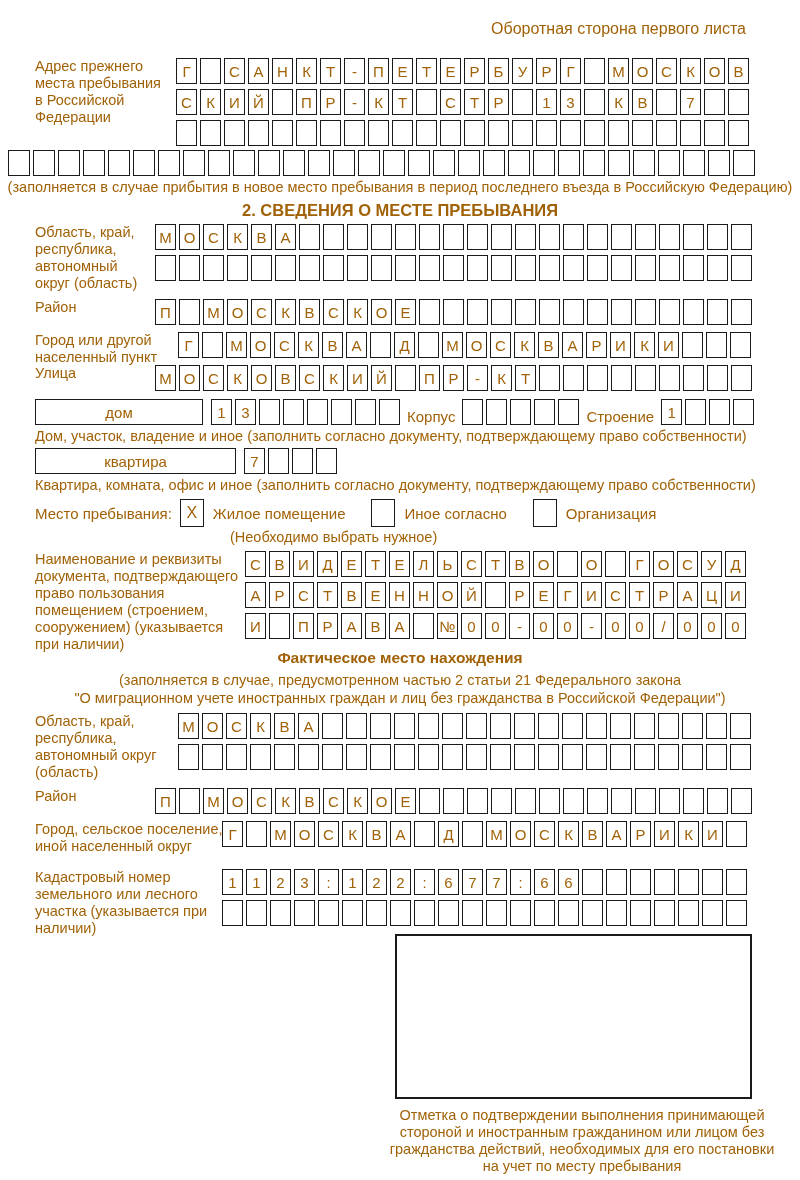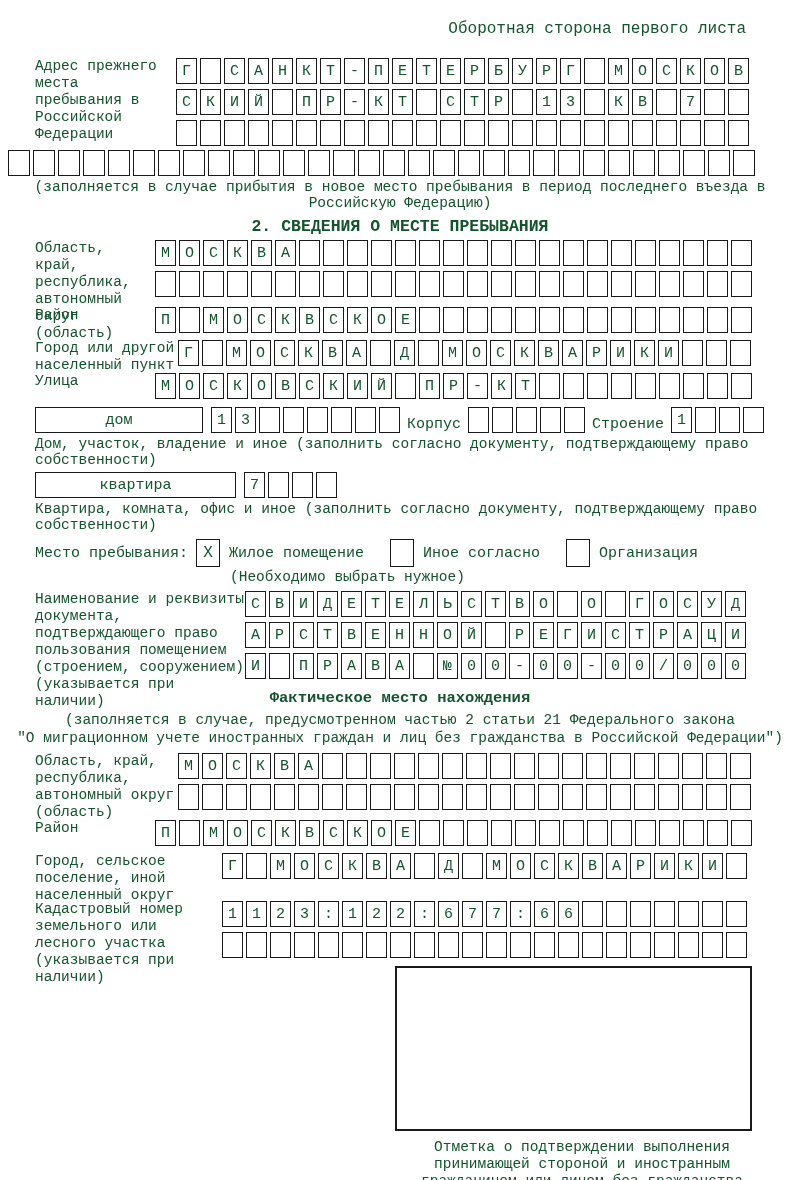--- a/index.html
+++ b/index.html
@@ -1,19 +1,19 @@
 <!DOCTYPE html>
 <html><head>
 <meta charset="utf-8">
 <style>
   html,body { margin:0; padding:0; background:#fff; }
   .page {
     position:relative; width:800px; height:1180px; margin:0 auto;
-    background:#fff; color:#14532d;
-    font-family:Liberation Mono, monospace;
+    background:#fff; color:#a16207;
+    font-family:Liberation Sans, sans-serif;
     overflow:hidden;
   }
   .hdr { padding-top:20px; padding-right:54px; text-align:right; font-size:16px; }
 
   .form-row { position:relative; }
   .lbl {
     position:absolute; left:35px; top:0;
     font-size:14.5px; line-height:17px;
   }
   .grid { display:flex; flex-direction:column; gap:5px; }
@@ -73,21 +73,21 @@
 
   .lbl.w130 { width:130px; }
   .lbl.w115 { width:115px; }
   .lbl.w140 { width:140px; }
   .lbl.w150 { width:150px; }
   .lbl.w210 { width:210px; }
   .lbl.w200 { width:200px; }
   .lbl.w190 { width:190px; }
 
   .mt4{margin-top:4px;} .mt6{margin-top:6px;} .mt7{margin-top:7px;}
-  .mt8{margin-top:8px;align-items:flex-end;} .mt10{margin-top:10px;border-radius:13px;} .mt20{margin-top:20px;}
+  .mt8{margin-top:8px;align-items:flex-end;} .mt10{margin-top:18px;border-radius:13px;} .mt20{margin-top:20px;}
 </style>
 </head>
 <body>
 
 <div class="page">
 
   <div class="hdr">Оборотная сторона первого листа</div>
 
   <div class="form-row mt20">
     <div class="lbl w130">Адрес прежнего места пребывания в Российской Федерации</div>

